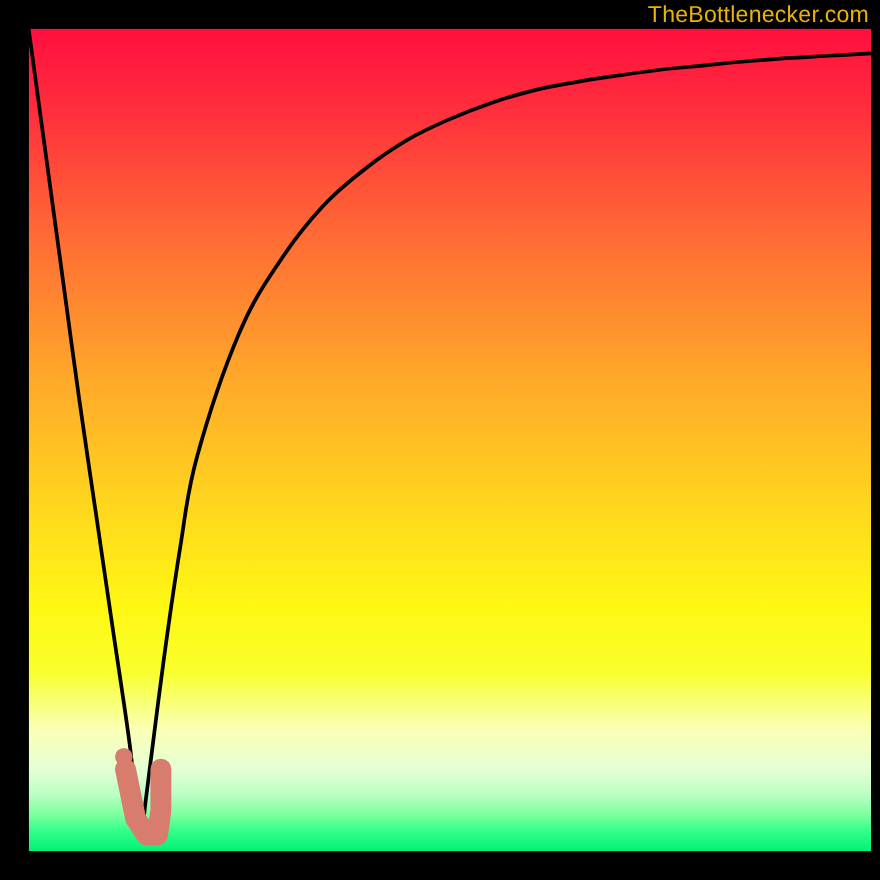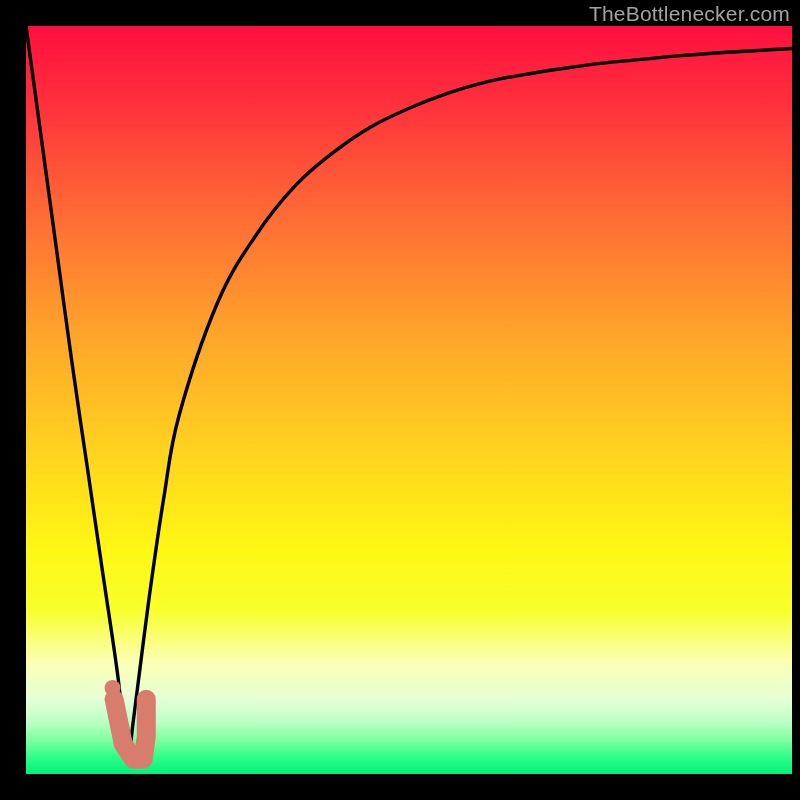--- a/index.html
+++ b/index.html
@@ -29,21 +29,21 @@
   }
   .plot svg {
     display: block;
     width: 100%;
     height: 100%;
   }
   .watermark {
     position: absolute;
     top: 2px;
     right: 10px;
-    color: #a3a3a3;
+    color: #eab308;
     font-size: 21px;
     font-weight: 400;
     letter-spacing: 0.2px;
     user-select: none;
   }
 </style>
 </head>
 <body>
 
 <div class="frame">

